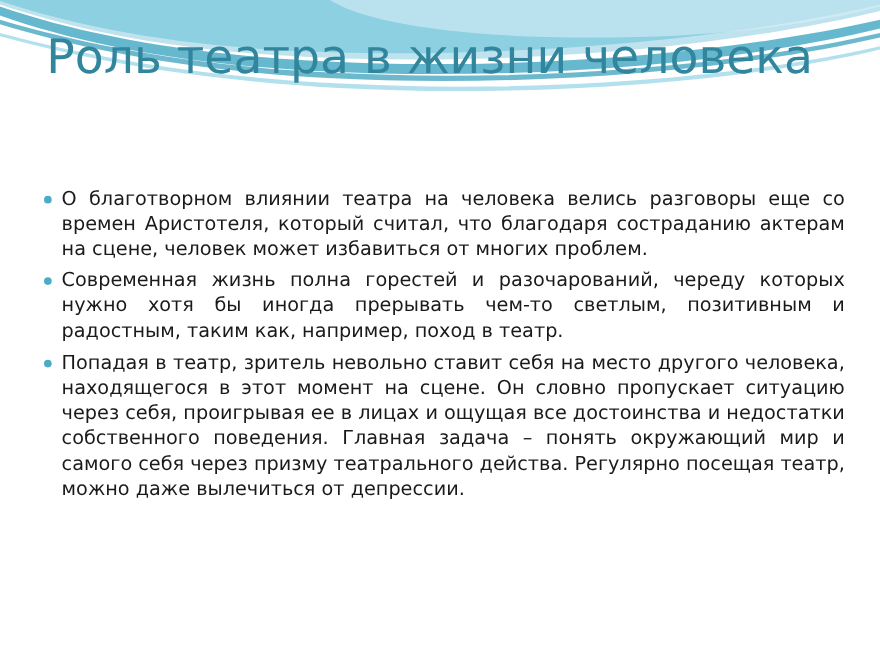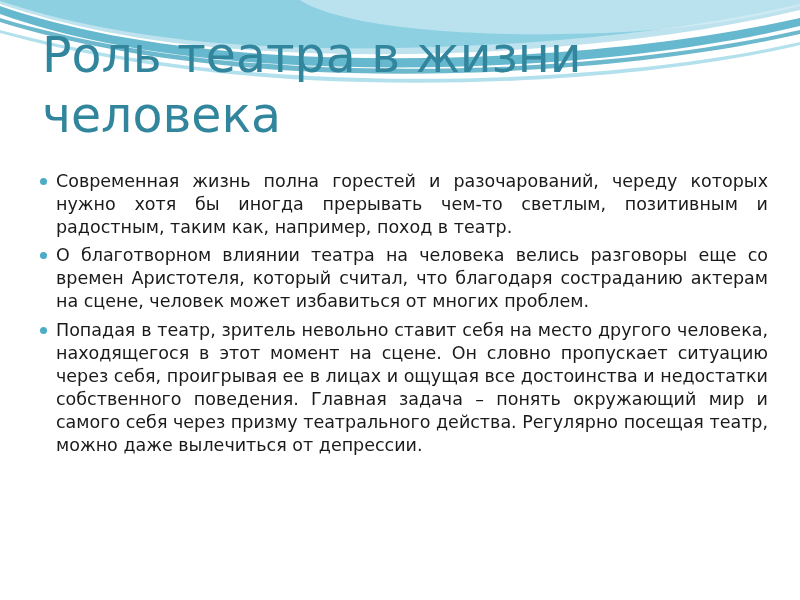--- a/index.html
+++ b/index.html
@@ -27,21 +27,21 @@
     left: 0;
     width: 800px;
     height: 120px;
     pointer-events: none;
   }
   .title {
     position: absolute;
     left: 42px;
     top: 26px;
     width: 700px;
-    font-size: 49px;
+    font-size: 43px;
     line-height: 1.22;
     color: #31859c;
     font-weight: normal;
     font-family: "DejaVu Sans", sans-serif;
     letter-spacing: 0px;
   }
   .body-block {
     position: absolute;
     left: 40px;
     top: 170px;
@@ -89,26 +89,26 @@
     <path d="M0,30 C90,54 190,70 310,76 C480,85 670,72 800,42 L800,45 C670,76 480,89 308,80 C186,73 88,57 0,33 Z" fill="#7ecbe0" opacity="0.6"></path>
     <path d="M300,0 C330,20 420,36 560,34 C660,33 740,22 800,6 L800,0 Z" fill="#d9eff6" opacity="0.6"></path>
   </svg>
 
   <div class="title">Роль театра в жизни человека</div>
 
   <div class="body-block">
 
     <div class="bullet-row">
       <div class="bullet-mark"><span></span></div>
-      <div class="bullet-text">Современная жизнь полна горестей и разочарований, череду которых нужно хотя бы иногда прерывать чем-то светлым, позитивным и радостным, таким как, например, поход в театр.</div>
+      <div class="bullet-text">О благотворном влиянии театра на человека велись разговоры еще со времен Аристотеля, который считал, что благодаря состраданию актерам на сцене, человек может избавиться от многих проблем.</div>
     </div>
 
     <div class="bullet-row">
       <div class="bullet-mark"><span></span></div>
-      <div class="bullet-text">О благотворном влиянии театра на человека велись разговоры еще со времен Аристотеля, который считал, что благодаря состраданию актерам на сцене, человек может избавиться от многих проблем.</div>
+      <div class="bullet-text">Современная жизнь полна горестей и разочарований, череду которых нужно хотя бы иногда прерывать чем-то светлым, позитивным и радостным, таким как, например, поход в театр.</div>
     </div>
 
     <div class="bullet-row">
       <div class="bullet-mark"><span></span></div>
       <div class="bullet-text">Попадая в театр, зритель невольно ставит себя на место другого человека, находящегося в этот момент на сцене. Он словно пропускает ситуацию через себя, проигрывая ее в лицах и ощущая все достоинства и недостатки собственного поведения. Главная задача – понять окружающий мир и самого себя через призму театрального действа. Регулярно посещая театр, можно даже вылечиться от депрессии.</div>
     </div>
 
   </div>
 
 </div>

